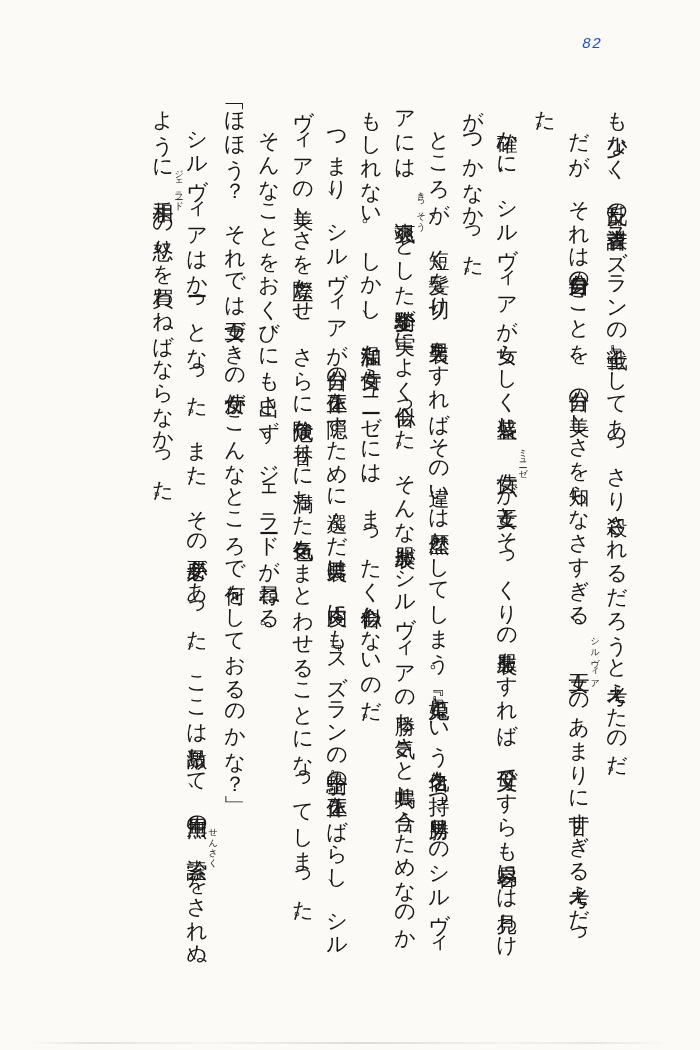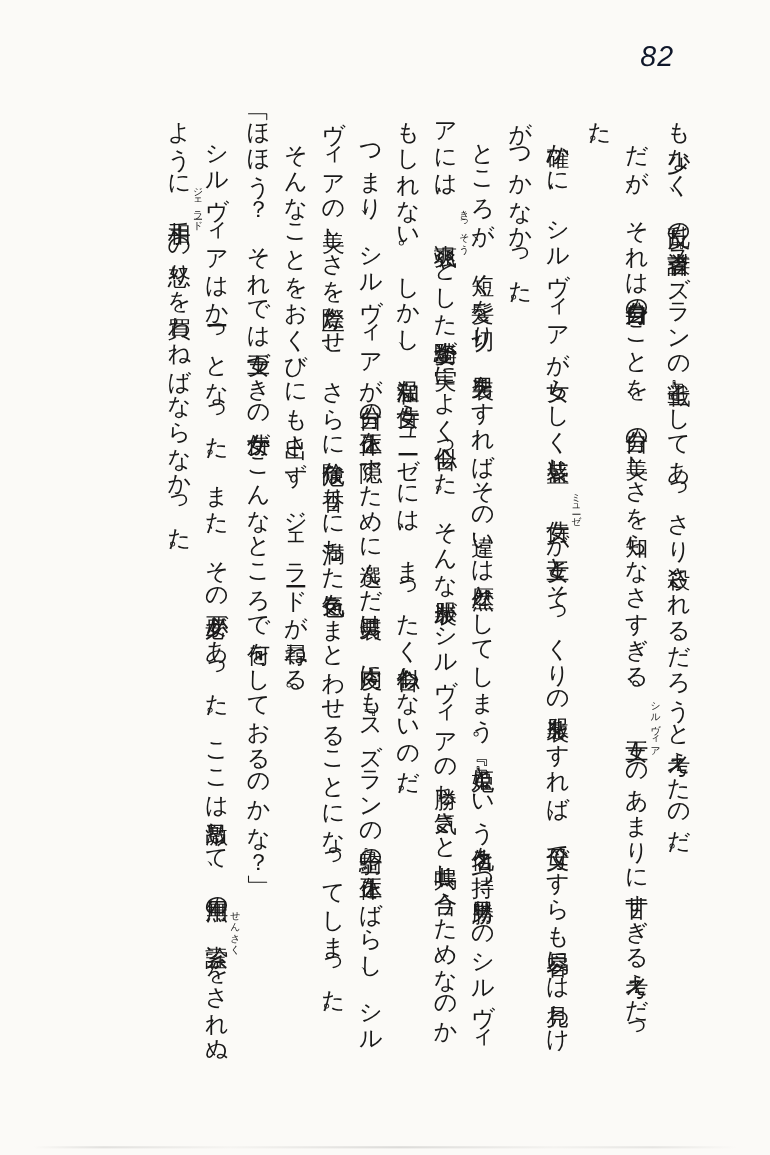--- a/index.html
+++ b/index.html
@@ -10,24 +10,24 @@
     width: 700px;
     height: 1050px;
     position: relative;
     background: #fbfaf7;
     overflow: hidden;
   }
   .page-number {
     position: absolute;
     top: 36px;
     left: 582px;
-    font-family: Liberation Sans, sans-serif;
+    font-family: Liberation Mono, monospace;
     font-style: italic;
-    font-size: 26px;
-    color: #0f172a;
+    font-size: 15px;
+    color: #1d4ed8;
     letter-spacing: 1px;
   }
   .text-block {
     position: absolute;
     top: 96px;
     right: 66px;
     height: 862px;
     writing-mode: vertical-rl;
     -webkit-writing-mode: vertical-rl;
     text-orientation: mixed;

